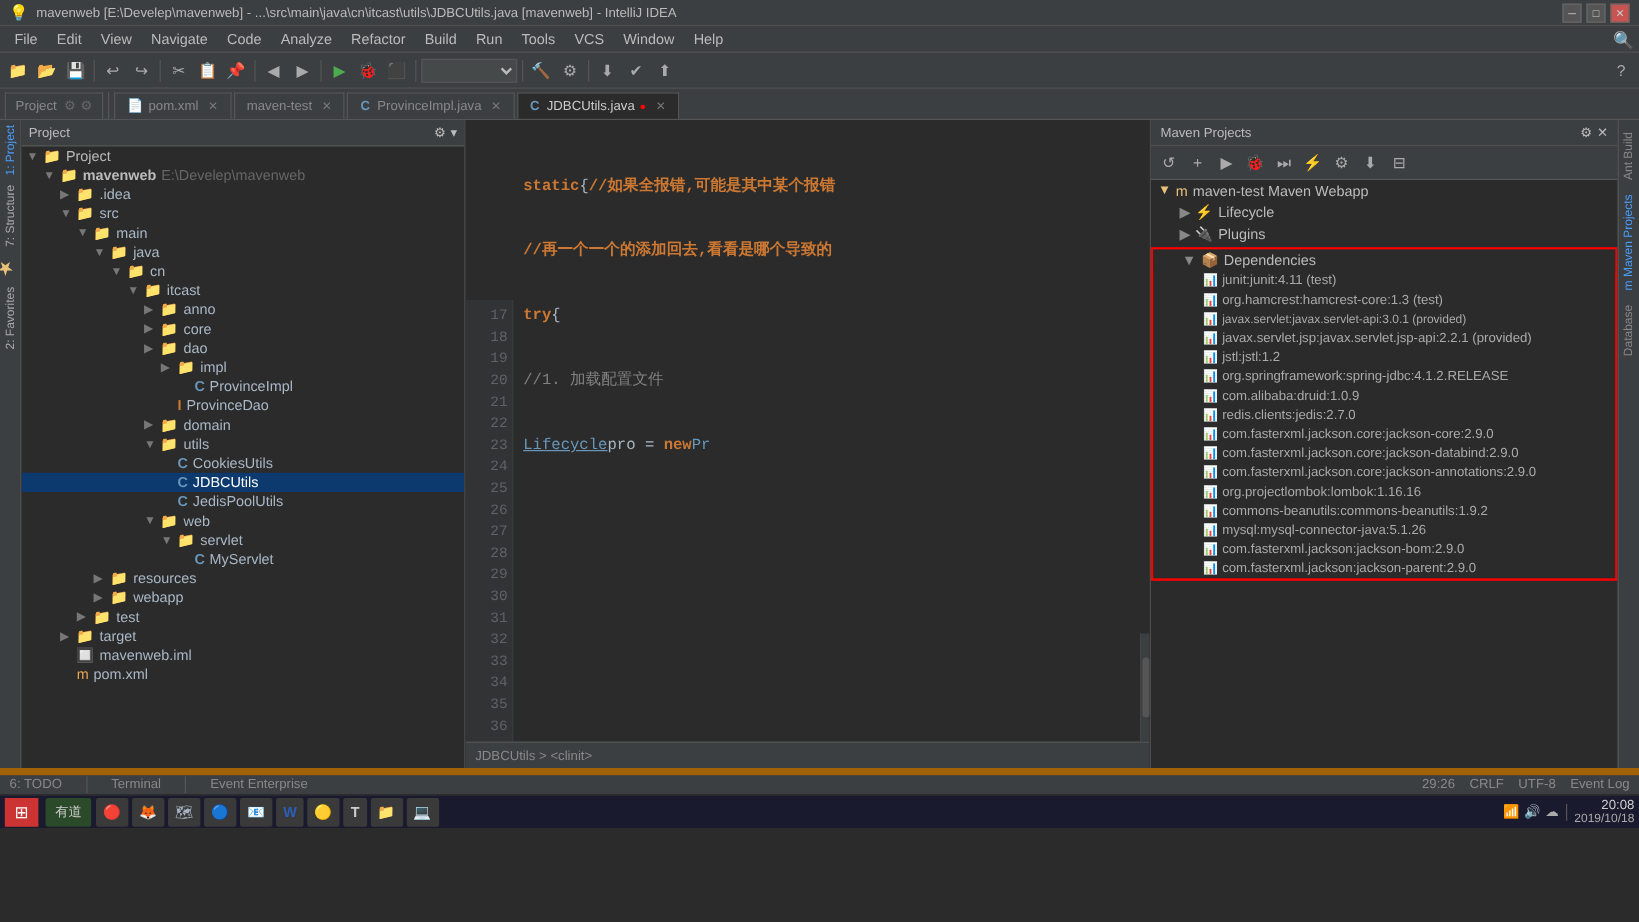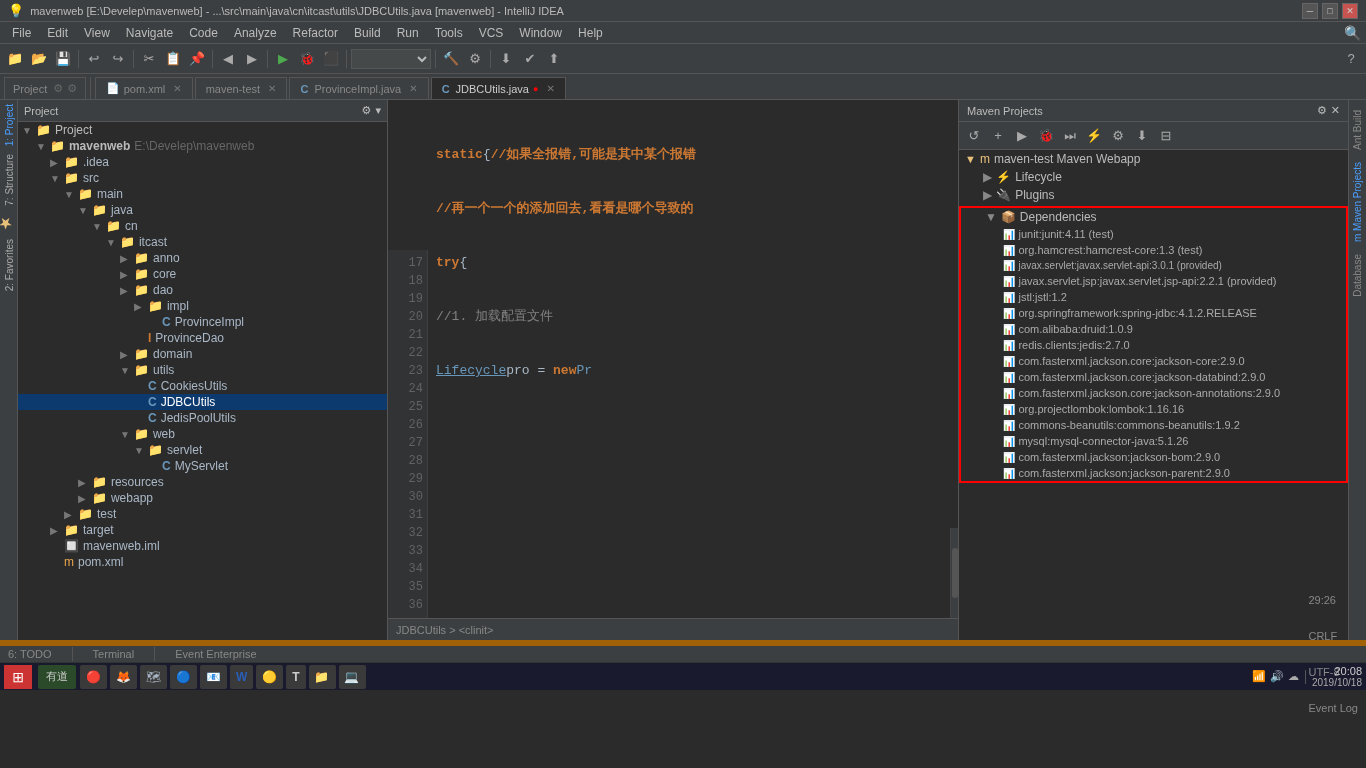--- a/index.html
+++ b/index.html
@@ -688,21 +688,21 @@
   </div>
 
 </div>
 
 <div id="status-bar" style="height:22px; background:#3c3f41; border-top:6px solid #a16207; display:flex; align-items:center; padding:0 8px; font-size:11px; color:#888;">
   <span style="cursor:pointer; margin-right:12px;">6: TODO</span>
   <span style="width:1px; height:14px; background:#555; margin-right:12px;"></span>
   <span style="cursor:pointer; margin-right:12px;">Terminal</span>
   <span style="width:1px; height:14px; background:#555; margin-right:12px;"></span>
   <span style="cursor:pointer;">Event Enterprise</span>
-  <div style="margin-left:auto; display:flex; gap:24px;flex-direction:column;">
+  <div style="margin-left:auto; display:flex; gap:12px;">
     <span>29:26</span>
     <span style="cursor:pointer;">CRLF</span>
     <span style="cursor:pointer;">UTF-8</span>
     <span style="cursor:pointer;">Event Log</span>
   </div>
 </div>
 
 <div id="taskbar" style="height:28px; background:#1a1a2e; display:flex; align-items:center; padding:0 4px; border-top:1px solid #333;">
   <div style="width:28px; height:24px; background:#cc3333; display:flex; align-items:center; justify-content:center; margin-right:6px; cursor:pointer;">
     <span style="color:white; font-size:14px;">⊞</span>

